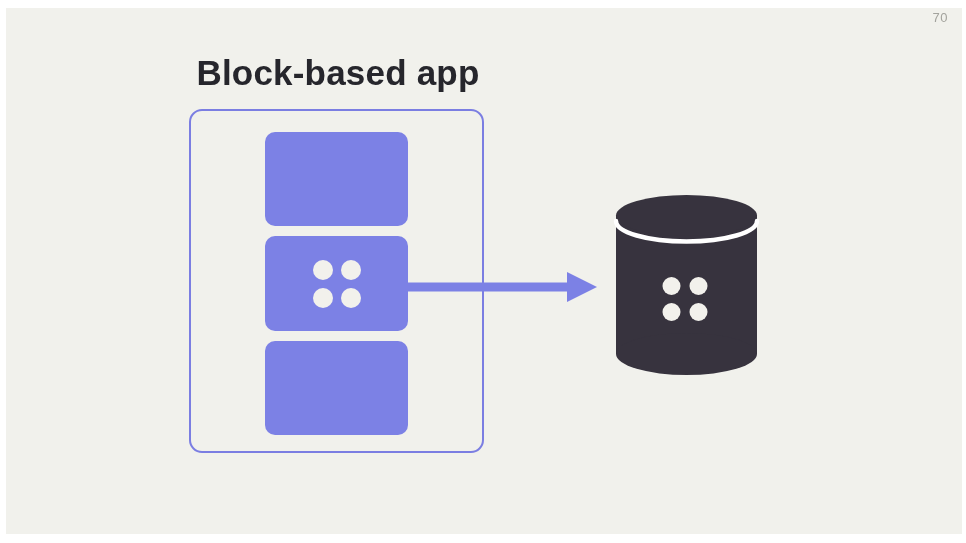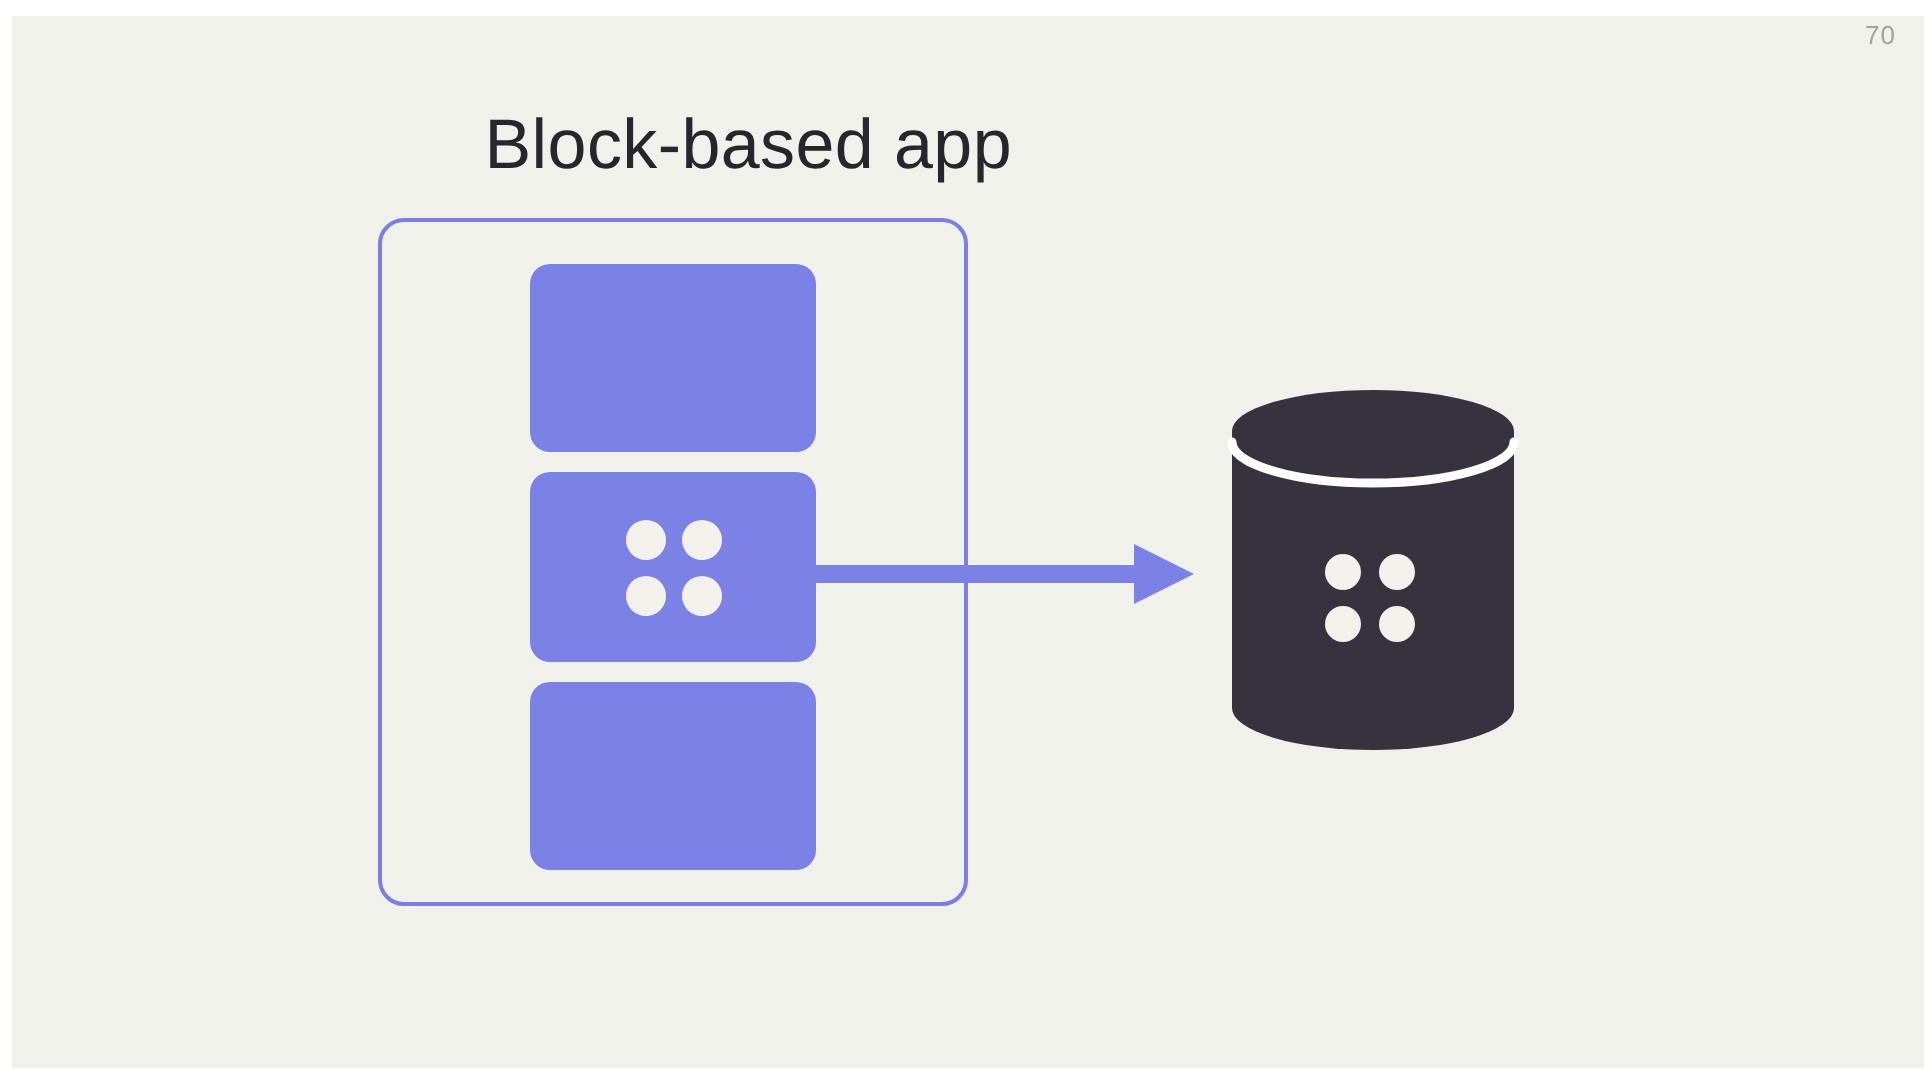--- a/index.html
+++ b/index.html
@@ -25,23 +25,23 @@
     background:var(--c-slide_bg);
   }
   .page-number{
     position:absolute;top:10px;right:18px;
     font-size:13px;line-height:16px;
     color:var(--c-page_number_text);
     letter-spacing:0.5px;
   }
   .label{
     position:absolute;
-    font-size:35px;line-height:40px;font-weight:400;
+    font-size:35px;line-height:40px;font-weight:700;
     color:var(--c-title_text);
-    text-align:right;
+    text-align:center;
     letter-spacing:0.2px;
     white-space:nowrap;
   }
   .app-title{left:170px;top:53px;width:336px;}
   .store-title{left:537px;top:119px;width:300px;}
   .app-outline{
     position:absolute;left:189px;top:109px;width:295px;height:344px;
     border:2px solid var(--c-outline);
     border-radius:13px;
     background:transparent;

